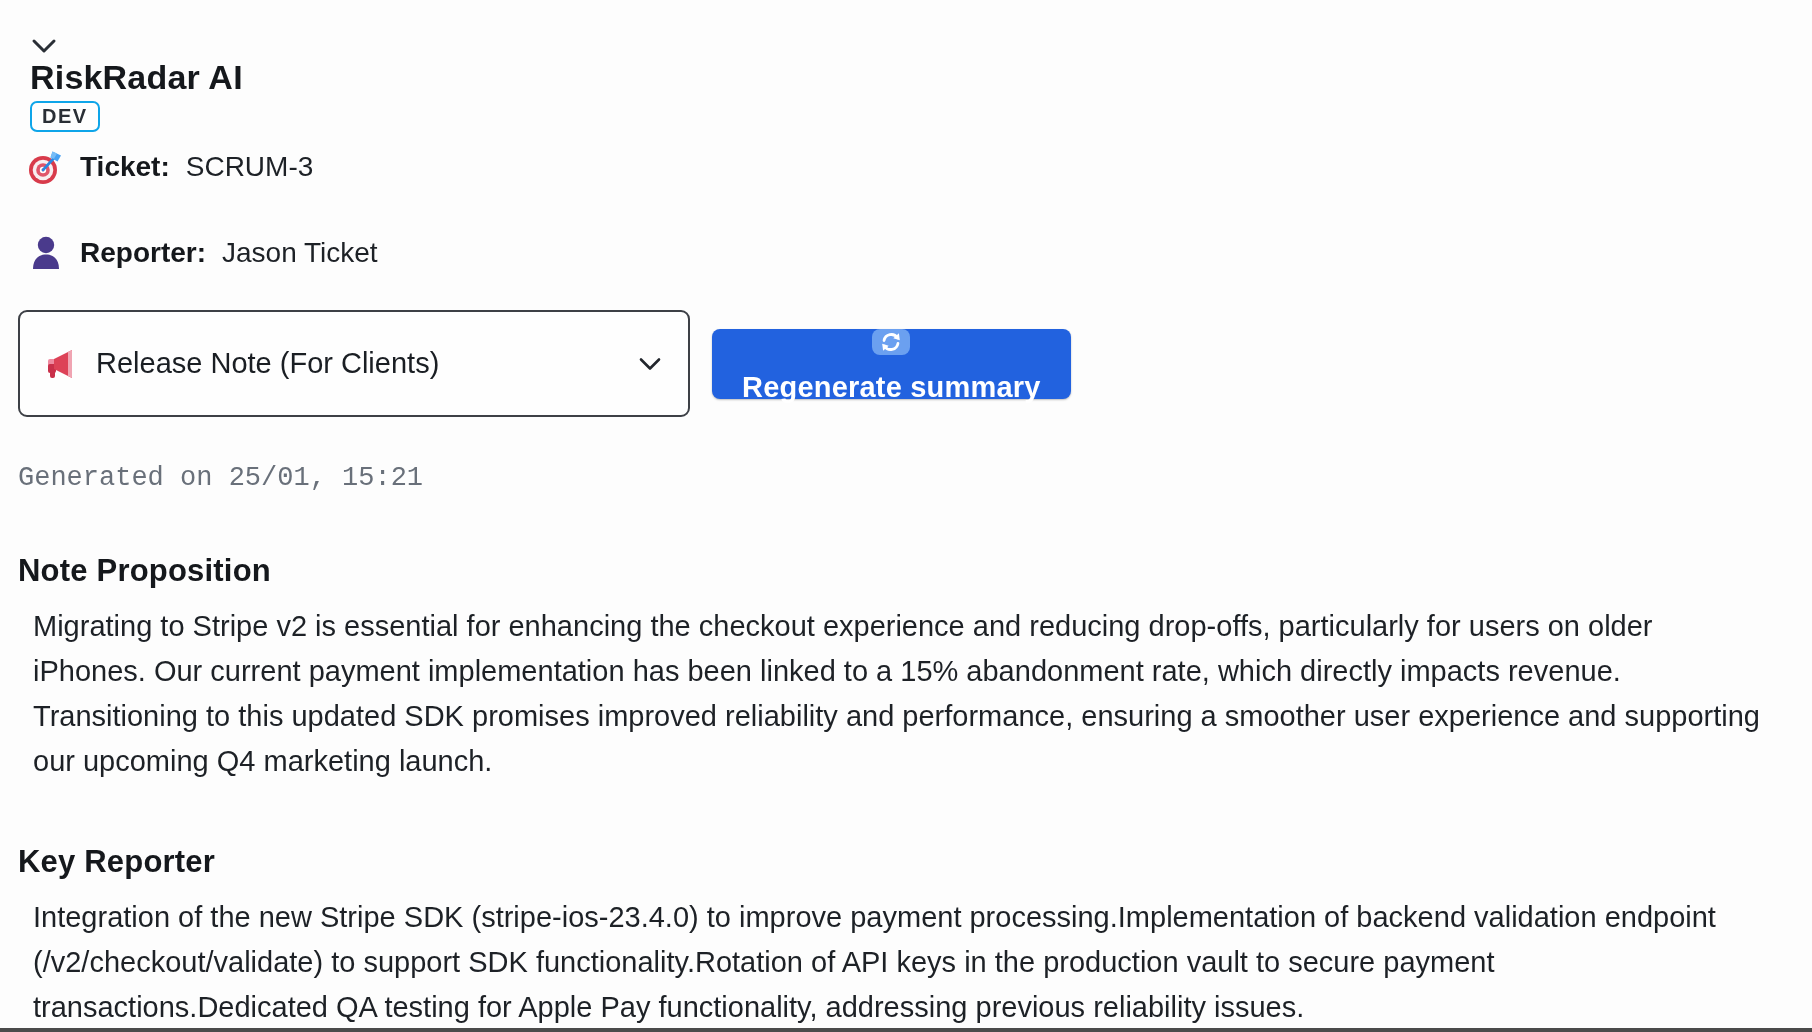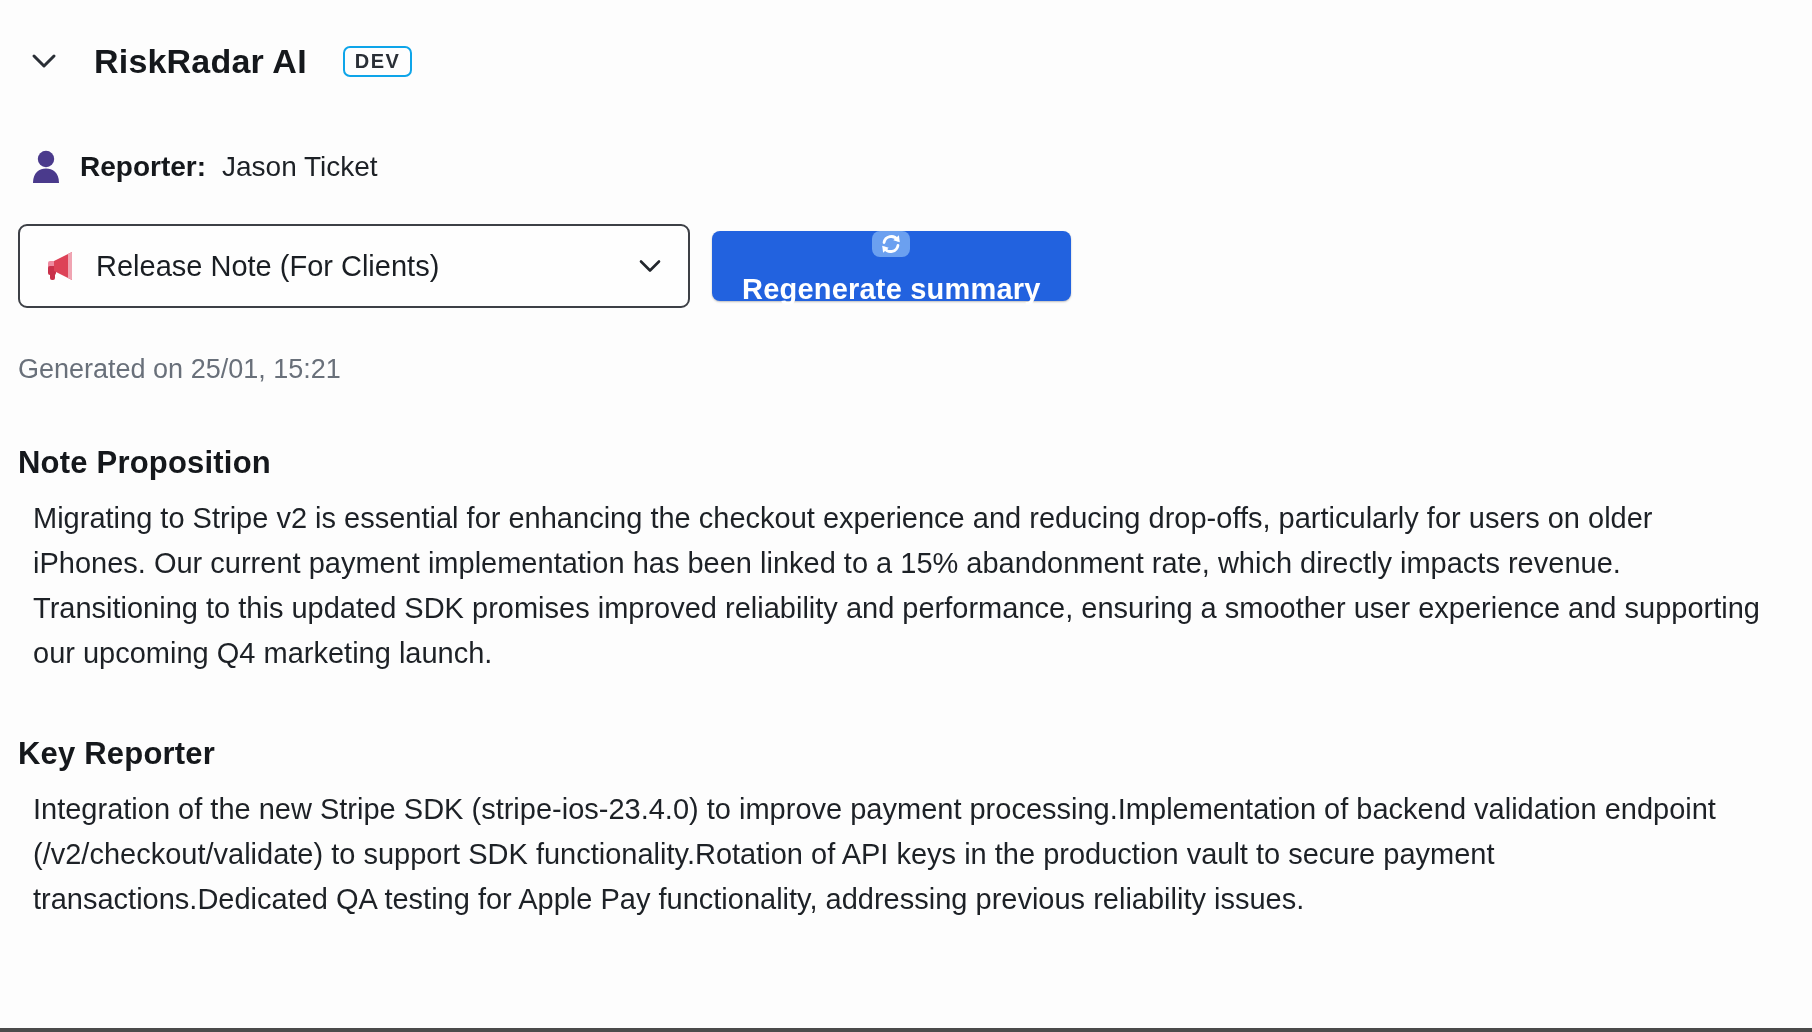--- a/index.html
+++ b/index.html
@@ -7,57 +7,57 @@
     width:1812px;height:1032px;
     background:#fdfdfd;
     font-family:"Liberation Sans", sans-serif;
     color:#1d2126;
     overflow:hidden;
     position:relative;
   }
   .page{padding:38px 30px 0 18px;}
 
   
-  .app-header{display:flex;align-items:center;gap:36px;margin-left:12px;height:46px;}
+  .app-header{display:flex;align-items:flex-start;gap:4px;margin-left:12px;height:46px;flex-direction:column;}
   .chev-btn{display:flex;align-items:center;justify-content:center;width:28px;height:28px;cursor:pointer;background:none;border:none;padding:0;}
   .app-title{font-size:34px;font-weight:700;color:#15181c;letter-spacing:.2px;}
   .dev-badge{
     font-size:20px;font-weight:700;letter-spacing:1.5px;color:#2a2f36;
     border:2px solid #0ea5e9;border-radius:7px;padding:3px 10px 4px;
     background:#fefefe;line-height:1;
   }
 
   
   .meta{margin-top:64px;}
   .meta-row{display:flex;align-items:center;gap:16px;margin-left:10px;font-size:28px;height:38px;}
   .meta-row + .meta-row{margin-top:48px;}
   .meta-label{font-weight:700;color:#15181c;}
   .meta-value{color:#1d2126;}
   .meta-icon{width:36px;height:36px;display:flex;align-items:center;justify-content:center;}
 
   
   .controls{display:flex;align-items:center;margin-top:38px;}
   .template-select{
-    width:672px;height:84px;box-sizing:border-box;
+    width:672px;height:107px;box-sizing:border-box;
     border:2px solid #3d4046;border-radius:9px;background:#fefefe;
     display:flex;align-items:center;padding:0 26px 0 26px;cursor:pointer;
   }
   .template-select .sel-text{font-size:29px;color:#1a1e23;margin-left:18px;flex:1;}
   .regen-btn{
     margin-left:22px;height:70px;padding:0 30px;
     background:#2262DF;border:none;border-radius:8px;cursor:pointer;
     display:flex;align-items:center;gap:16px;
     box-shadow:0 1px 2px rgba(0,0,0,.25);
     flex-direction:column;
   }
   .regen-btn .btn-label{color:#ffffff;font-size:29px;font-weight:700;letter-spacing:.2px;font-family:"Liberation Sans",sans-serif;}
   .refresh-chip{width:38px;height:38px;border-radius:8px;background:#6BA0F0;display:flex;align-items:center;justify-content:center;}
 
   
-  .generated{margin-top:46px;font-size:27px;color:#69707a;}
+  .generated{margin-top:46px;font-size:27px;color:#69707a;font-family:Liberation Mono, monospace;}
 
   
   .section{margin-top:60px;max-width:1780px;}
   .section h2{margin:0 0 13px 0;font-size:31px;font-weight:700;color:#15181c;letter-spacing:.2px;}
   .section p{margin:15px;font-size:29px;line-height:45px;color:#1d2126;}
 
   
   .bottom-line{position:absolute;left:0;right:0;bottom:0;height:4px;background:#4b4b4b;}
 
   svg{display:block;}
@@ -73,20 +73,36 @@
         <svg width="26" height="16" viewBox="0 0 26 16">
           <polyline points="3,3 13,13 23,3" fill="none" stroke="#2a2f36" stroke-width="3" stroke-linecap="round" stroke-linejoin="round"></polyline>
         </svg>
       </span>
     </button>
     <span class="app-title">RiskRadar AI</span>
     <span class="dev-badge">DEV</span>
   </div>
 
   <div class="meta">
+    <div class="meta-row">
+      <span class="meta-icon">
+        <svg width="36" height="36" viewBox="0 0 36 36">
+          <circle cx="15" cy="21" r="14" fill="#d83b4b"></circle>
+          <circle cx="15" cy="21" r="10.3" fill="#f8eef0"></circle>
+          <circle cx="15" cy="21" r="6.8" fill="#e0556a"></circle>
+          <circle cx="15" cy="21" r="3.2" fill="#ffffff"></circle>
+          <circle cx="15" cy="21" r="1.4" fill="#d83b4b"></circle>
+          <line x1="15" y1="21" x2="27" y2="8" stroke="#2b86e0" stroke-width="2.6" stroke-linecap="round"></line>
+          <polygon points="24.5,2.5 33,6.5 29.5,12.5 22.5,8.5" fill="#47a0f2"></polygon>
+          <polygon points="24.5,2.5 29,4.6 26,9.8 22.5,8.5" fill="#76bcf7"></polygon>
+        </svg>
+      </span>
+      <span class="meta-label">Ticket:</span>
+      <span class="meta-value">SCRUM-3</span>
+    </div>
     <div class="meta-row">
       <span class="meta-icon">
         <svg width="32" height="36" viewBox="0 0 32 36">
           <circle cx="16" cy="10" r="8.2" fill="#4a3a8c"></circle>
           <path d="M3,34 C3,23.5 9.5,19.5 16,19.5 C22.5,19.5 29,23.5 29,34 Z" fill="#4a3a8c"></path>
         </svg>
       </span>
       <span class="meta-label">Reporter:</span>
       <span class="meta-value">Jason Ticket</span>
     </div>

